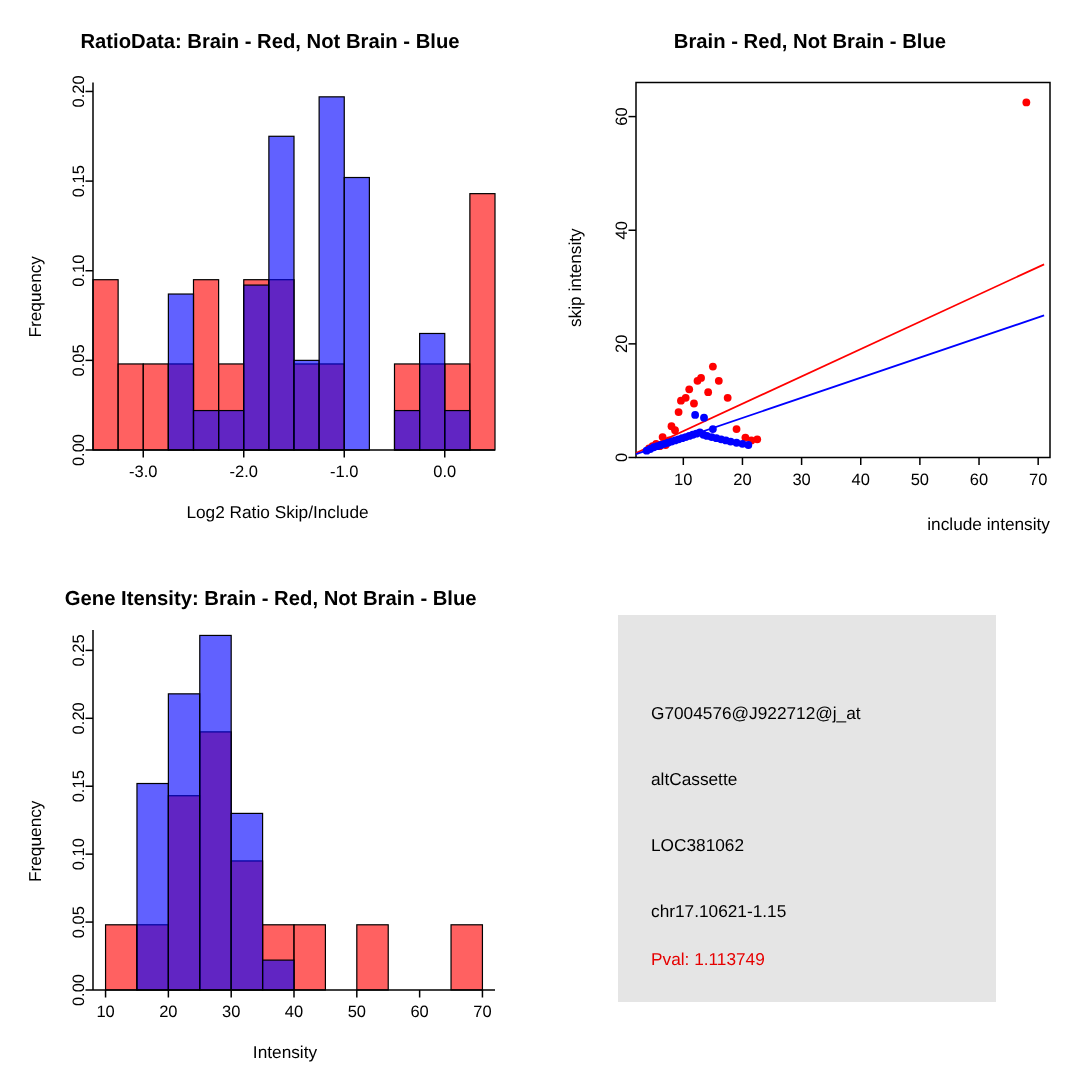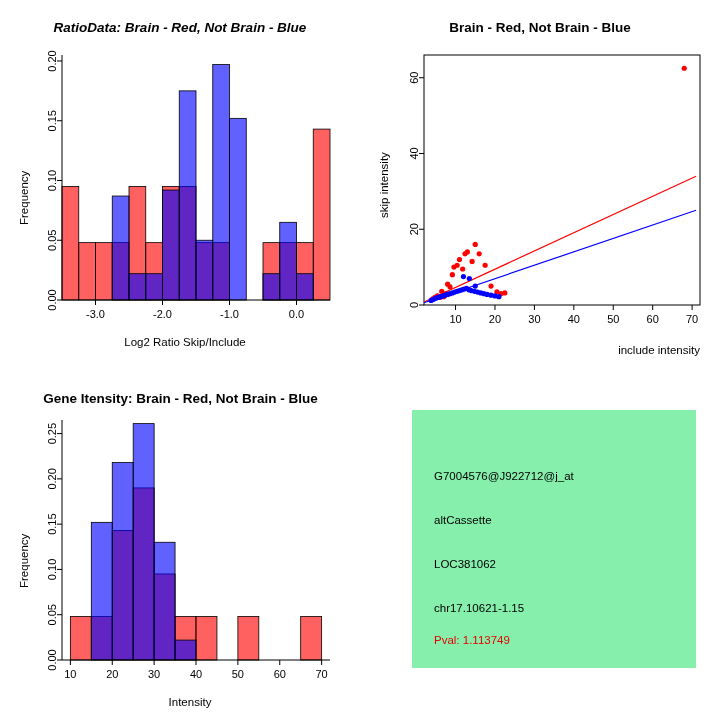--- a/index.html
+++ b/index.html
@@ -3,31 +3,31 @@
 <meta charset="utf-8">
 <style>
   html,body{margin:0;padding:0;}
   body{width:720px;height:720px;background:#ffffff;font-family:"Liberation Sans",sans-serif;color:#000;overflow:hidden;}
   .page{position:relative;width:720px;height:720px;}
   .panel{position:absolute;}
   .title{font-size:13.5px;font-weight:bold;text-align:center;color:#000;white-space:nowrap;}
   .axis-label{font-size:11.5px;color:#000;text-align:center;white-space:nowrap;}
   .axis-label-y{font-size:11.5px;color:#000;white-space:nowrap;transform:rotate(-90deg);transform-origin:left top;}
   svg{display:block;}
-  .info-box{background:#86efac;padding-left:32px;}
+  .info-box{background:#e5e5e5;}
   .info-line{font-size:11.5px;color:#000;}
   .info-line.pval{color:#e60000;}
 </style>
 </head>
 <body>
 
 <div class="page">
 
   <div class="panel" style="left:0px;top:0px;width:360px;height:360px;">
-    <div class="title" style="position:absolute;left:0;top:20px;width:360px;font-style:italic;">RatioData: Brain - Red, Not Brain - Blue</div>
+    <div class="title" style="position:absolute;left:0;top:20px;width:360px;">RatioData: Brain - Red, Not Brain - Blue</div>
     <svg id="svg-ratio" width="360" height="360" style="position:absolute;left:0;top:0;">
         <g>
           <rect x="62" y="186.46341463414632" width="16.75" height="113.53658536585368" fill="#ff0000" stroke="#000" stroke-width="0.8" fill-opacity="0.62"></rect>
           <rect x="78.75" y="242.6341463414634" width="16.75" height="57.365853658536594" fill="#ff0000" stroke="#000" stroke-width="0.8" fill-opacity="0.62"></rect>
           <rect x="95.5" y="242.6341463414634" width="16.75" height="57.365853658536594" fill="#ff0000" stroke="#000" stroke-width="0.8" fill-opacity="0.62"></rect>
           <rect x="112.25" y="242.6341463414634" width="16.75" height="57.365853658536594" fill="#ff0000" stroke="#000" stroke-width="0.8" fill-opacity="0.62"></rect>
           <rect x="129" y="186.46341463414632" width="16.75" height="113.53658536585368" fill="#ff0000" stroke="#000" stroke-width="0.8" fill-opacity="0.62"></rect>
           <rect x="145.75" y="242.6341463414634" width="16.75" height="57.365853658536594" fill="#ff0000" stroke="#000" stroke-width="0.8" fill-opacity="0.62"></rect>
           <rect x="162.5" y="186.46341463414632" width="16.75" height="113.53658536585368" fill="#ff0000" stroke="#000" stroke-width="0.8" fill-opacity="0.62"></rect>
           <rect x="179.25" y="186.46341463414632" width="16.75" height="113.53658536585368" fill="#ff0000" stroke="#000" stroke-width="0.8" fill-opacity="0.62"></rect>

